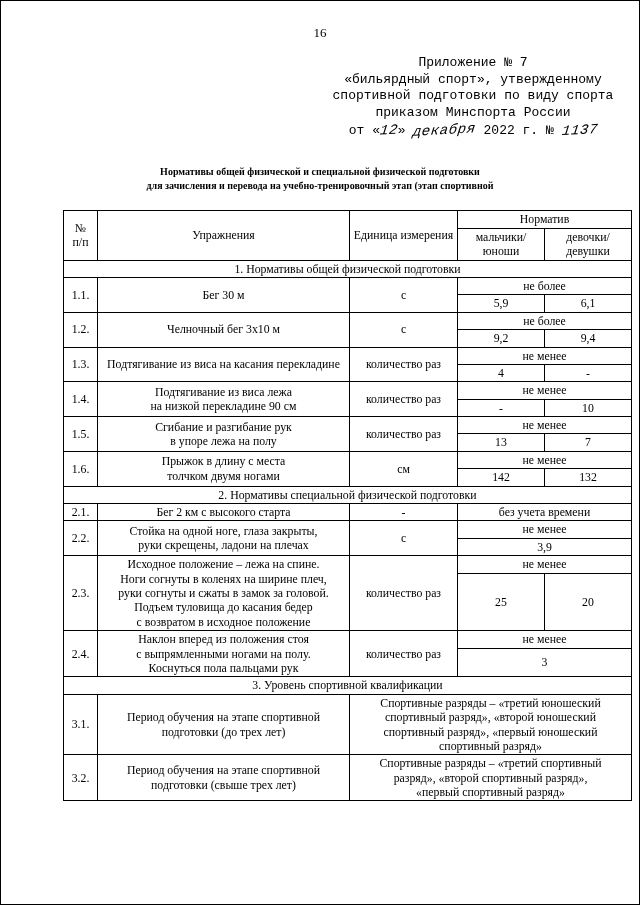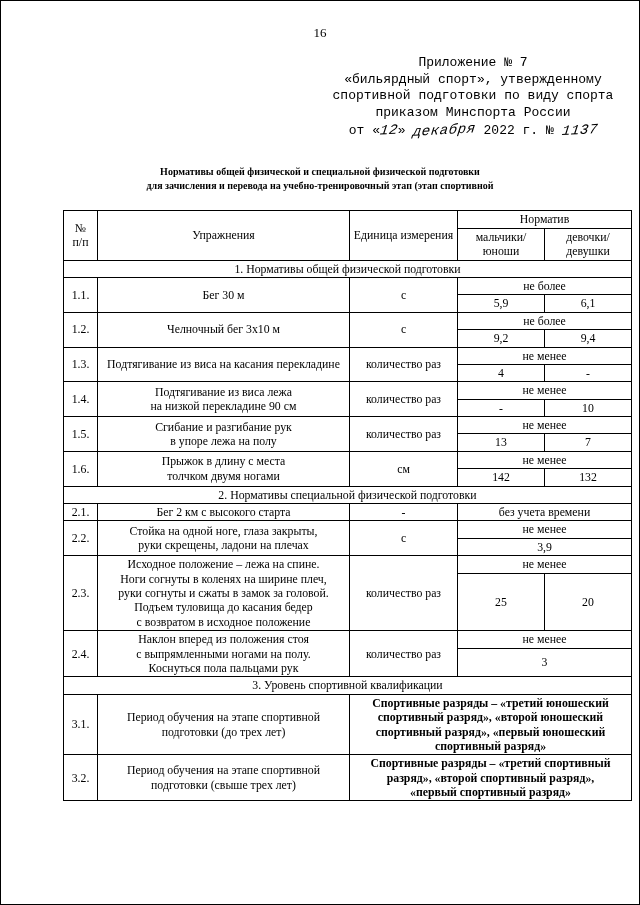--- a/index.html
+++ b/index.html
@@ -50,21 +50,21 @@
     font-weight: normal;
     text-align: center;
     vertical-align: middle;
     padding: 1px 2px;
     line-height: 1.22;
     white-space: pre-line;
     overflow: hidden;
   }
   .doc-table td.section { padding: 1px 2px; }
   .doc-table td.constraint { height: 14px; }
-  .doc-table td.qual { padding: 1px 4px; font-weight: bold; }
+  .doc-table td.qual { padding: 1px 4px; }
 </style>
 </head>
 <body>
 
 <div class="page">
 
   <div class="page-number">16</div>
 
   <div class="appendix">
     <div class="line">Приложение № 7</div>

